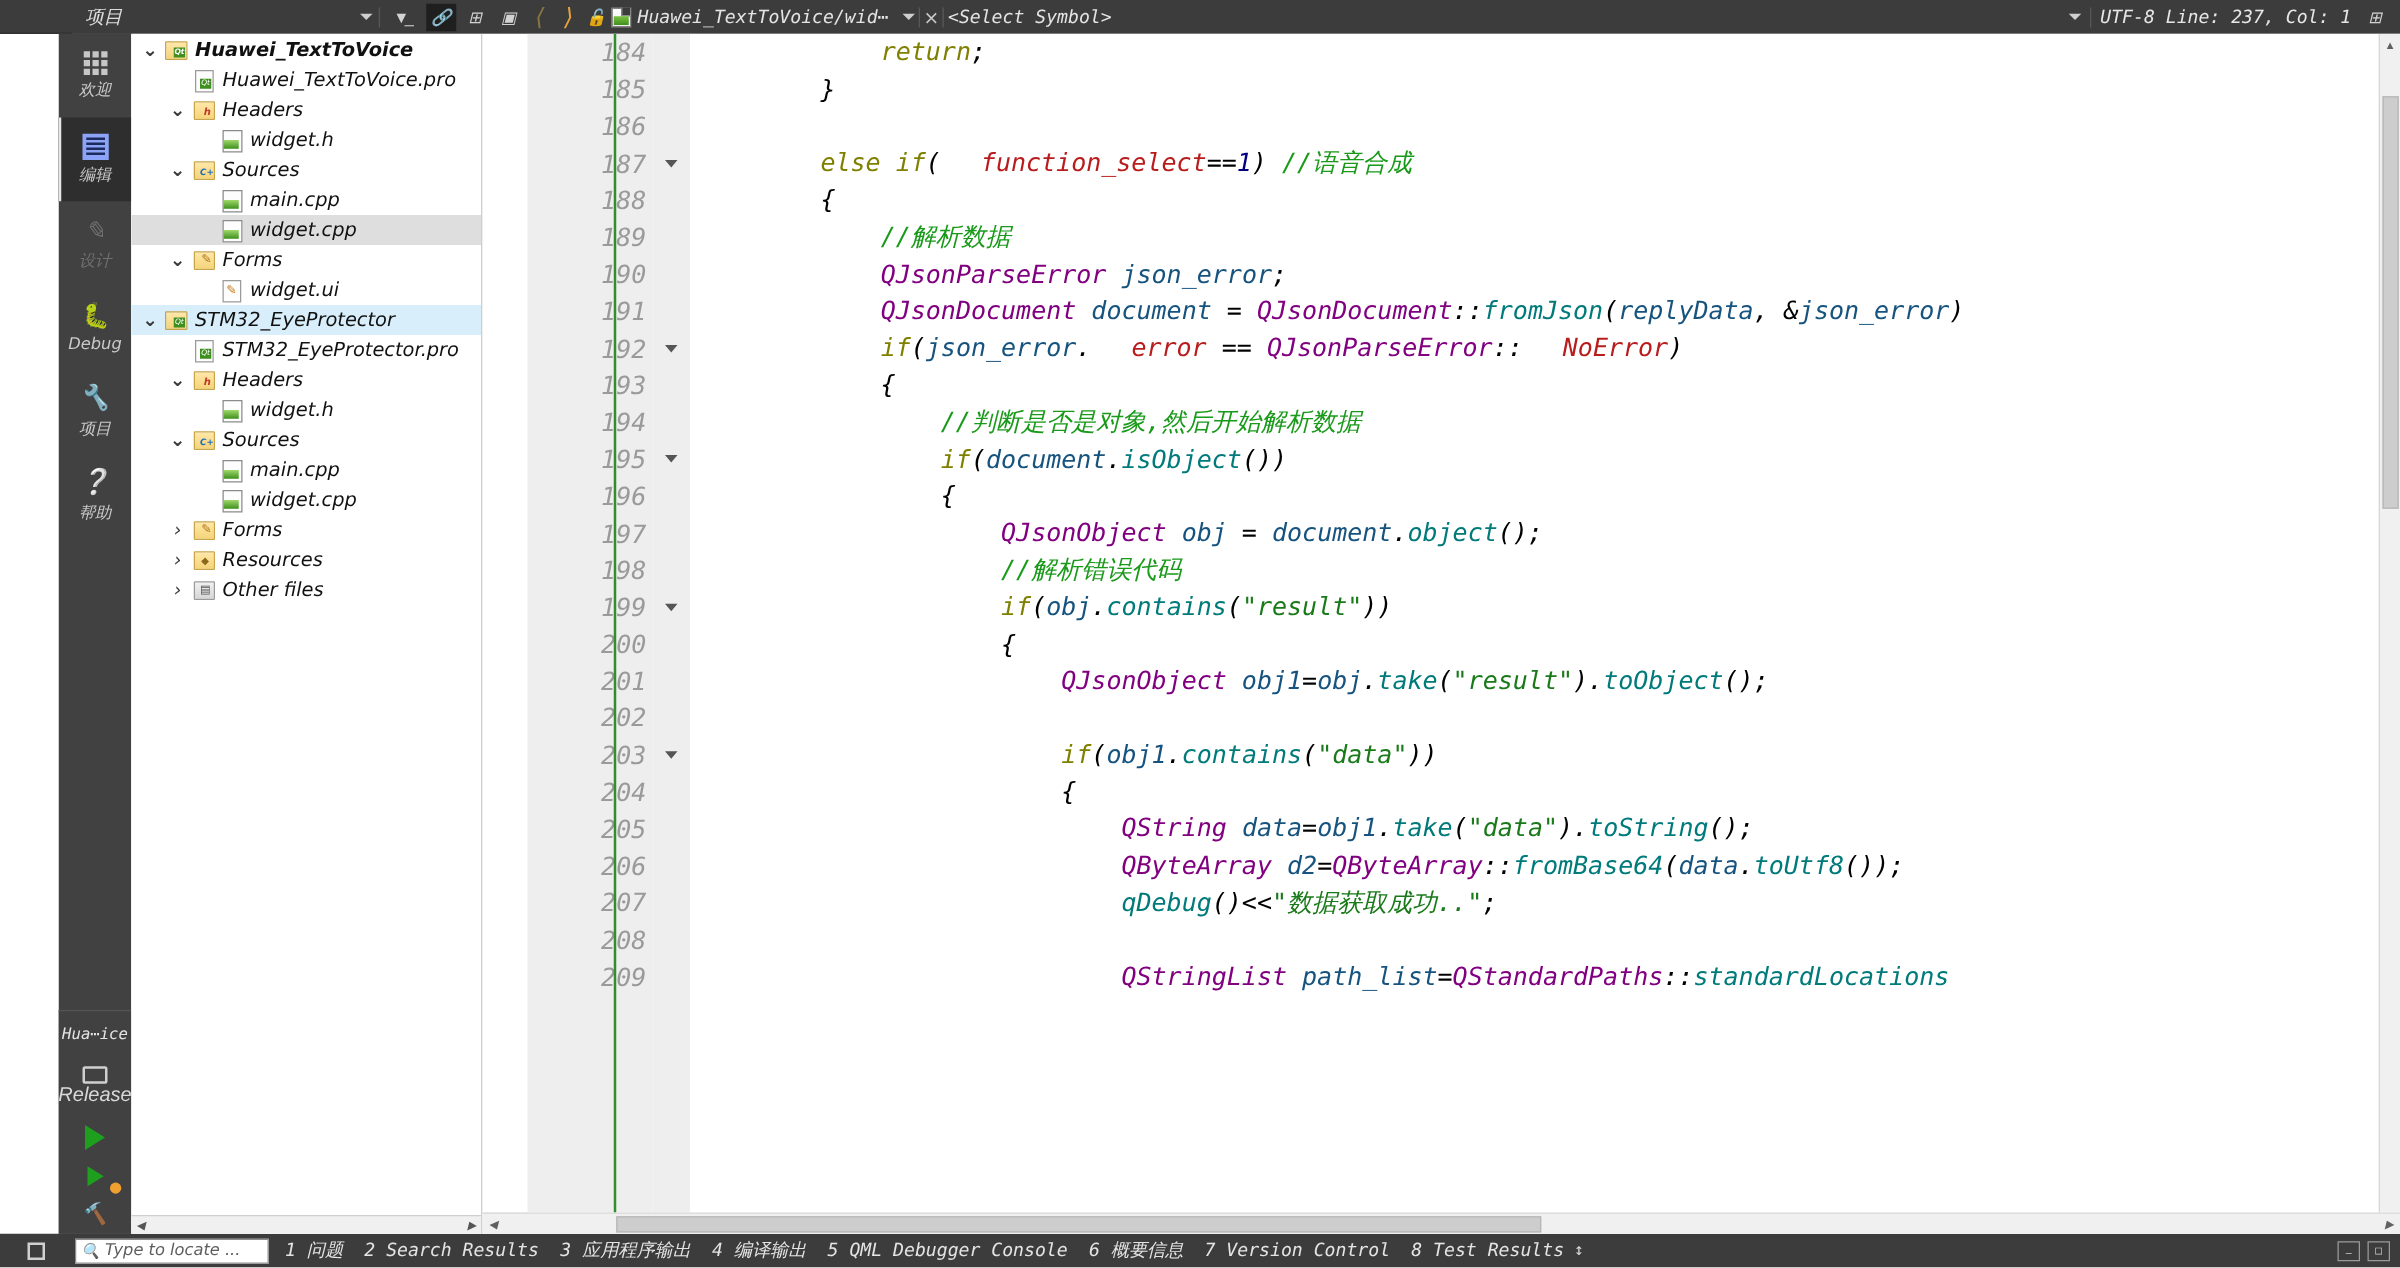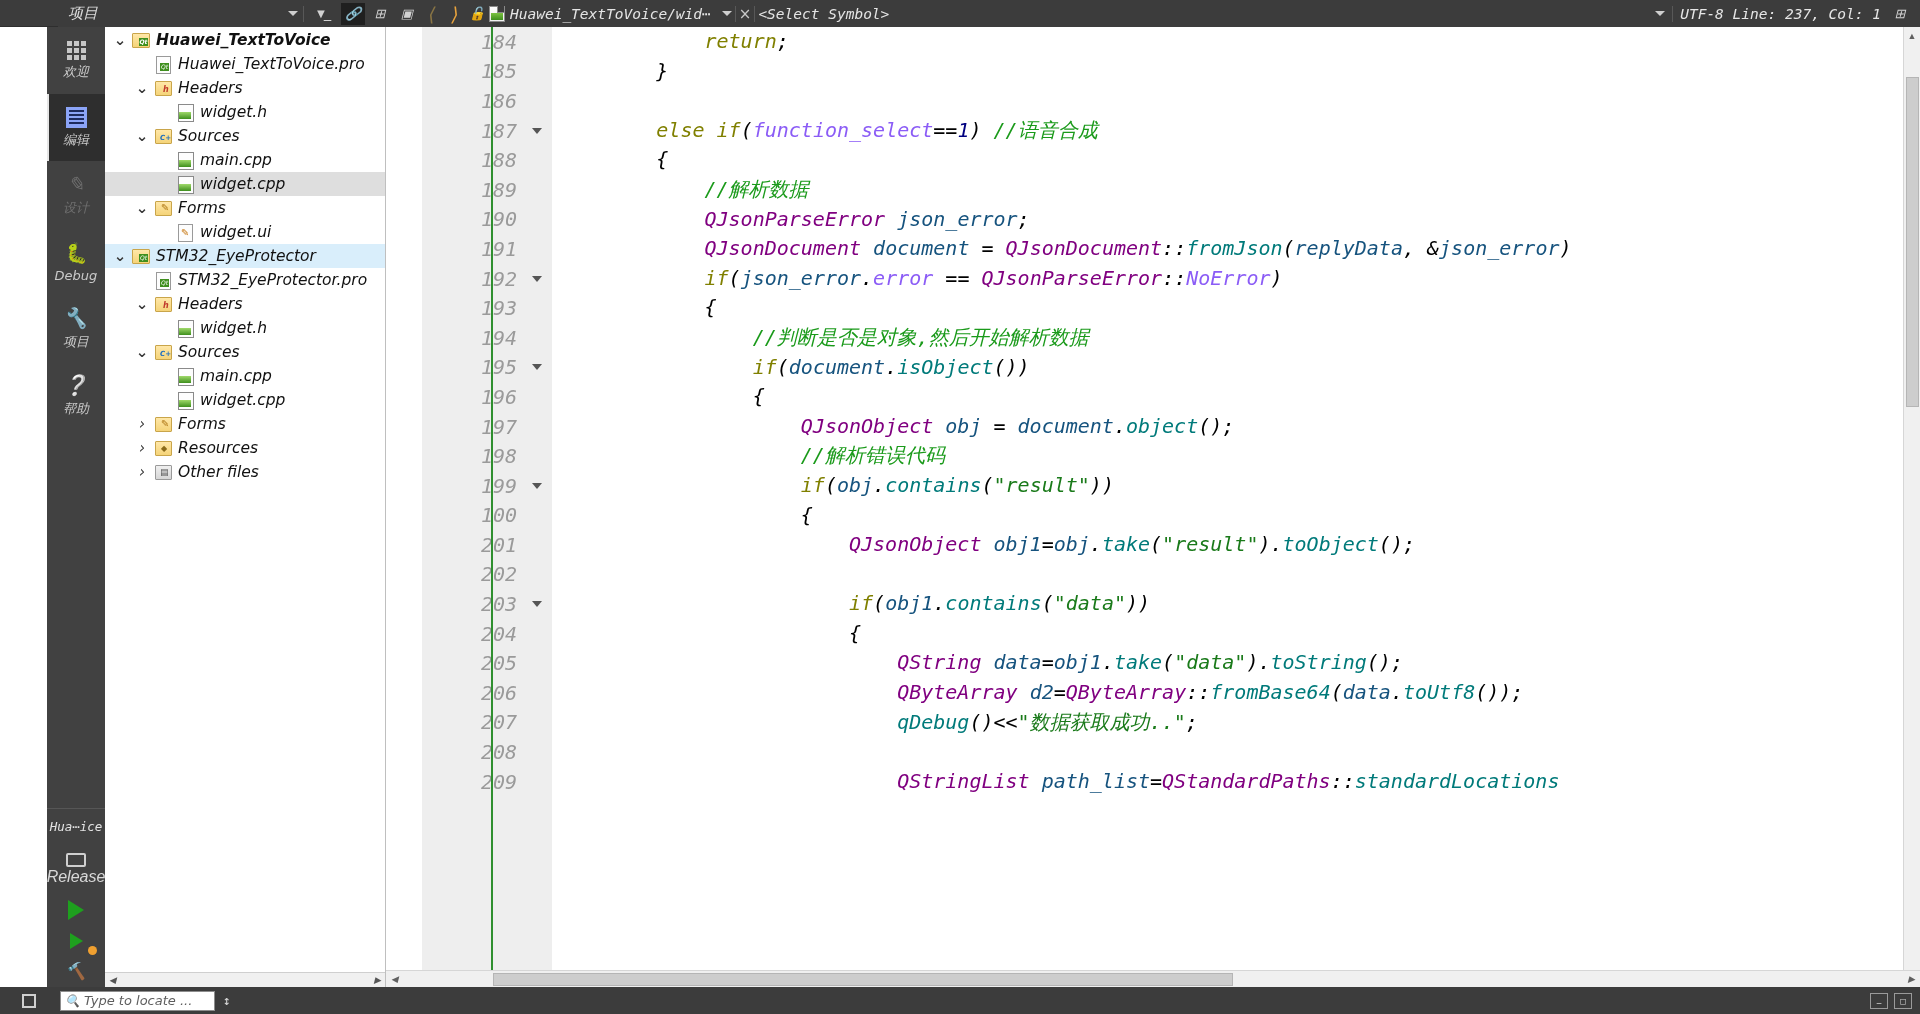--- a/index.html
+++ b/index.html
@@ -206,21 +206,21 @@
   }
   .cline{ height:29.6px; line-height:29.6px; padding-left:8px; }
   .kw{ color:#808000; }
   .type{ color:#800080; }
   .var{ color:#16537e; }
   .fn{ color:#007a7a; }
   .num{ color:#000080; }
   .str{ color:#1a7a1a; }
   .cmt{ color:#1a9a1a; }
   .op{ color:#000000; }
-  .fld{ color:#8b5cf6; }
+  .fld{ color:#b91c1c;margin-left:32px; }
   .plain{ color:#000; }
 
   
   .vscroll{
     width:17px;flex:0 0 17px;background:#f0f0f0;border-left:1px solid #d6d6d6;
     display:flex;flex-direction:column;align-items:center; position:relative;
   }
   .vs-arrow{ width:17px;height:17px;display:flex;align-items:center;justify-content:center;color:#606060;font-size:9px;}
   .vs-thumb{ position:absolute; top:50px; left:2px; width:13px;height:330px;background:#cdcdcd;border:1px solid #b5b5b5;}
 
@@ -476,21 +476,21 @@
             <div class="gline">190</div>
             <div class="gline">191</div>
             <div class="gline">192</div>
             <div class="gline">193</div>
             <div class="gline">194</div>
             <div class="gline">195</div>
             <div class="gline">196</div>
             <div class="gline">197</div>
             <div class="gline">198</div>
             <div class="gline">199</div>
-            <div class="gline">100</div>
+            <div class="gline">200</div>
             <div class="gline">201</div>
             <div class="gline">202</div>
             <div class="gline">203</div>
             <div class="gline">204</div>
             <div class="gline">205</div>
             <div class="gline">206</div>
             <div class="gline">207</div>
             <div class="gline">208</div>
             <div class="gline">209</div>
           </div>
@@ -549,19 +549,29 @@
   </div>
 
   <div class="statusbar">
     <div class="sb-modebtn">
       <span class="sb-sq"></span>
     </div>
     <div class="locator">
       <span class="mag">🔍</span>
       <span>Type to locate ...</span>
     </div>
+    <div class="sb-items" id="sbitems">
+        <span class="sb-item">1 问题</span>
+        <span class="sb-item">2 Search Results</span>
+        <span class="sb-item">3 应用程序输出</span>
+        <span class="sb-item">4 编译输出</span>
+        <span class="sb-item">5 QML Debugger Console</span>
+        <span class="sb-item">6 概要信息</span>
+        <span class="sb-item">7 Version Control</span>
+        <span class="sb-item">8 Test Results</span>
+      </div>
     <span class="sb-updown">↕</span>
     <div class="sb-right">
       <span class="sb-minmax">⚊</span>
       <span class="sb-minmax">□</span>
     </div>
   </div>
 </div>
 
 </body></html>

